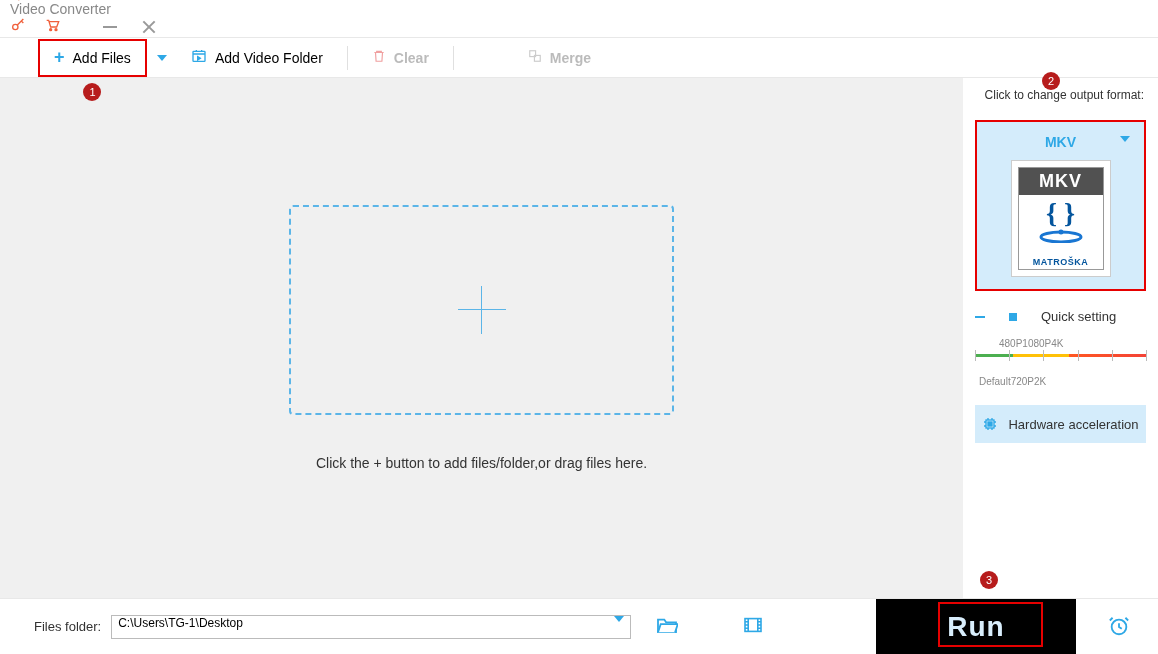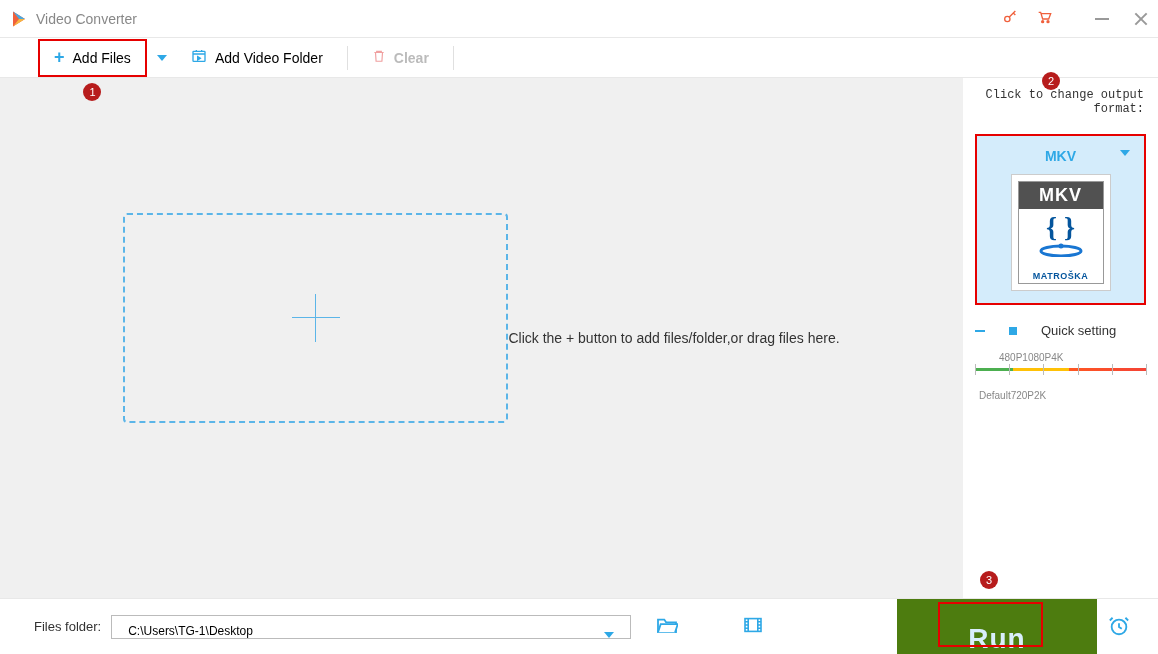--- a/index.html
+++ b/index.html
@@ -1,18 +1,18 @@
 <!DOCTYPE html>
 <html><head>
 <meta charset="utf-8">
 <style>
 * { box-sizing: border-box; margin: 0; padding: 0; font-family: Arial, sans-serif; }
 body { width: 1158px; height: 654px; background: #fff; overflow: hidden; position: relative; }
 
-.titlebar { height: 38px; display: flex; align-items: center; padding: 0 10px; border-bottom: 1px solid #e8e8e8; }
+.titlebar { height: 38px; display: flex; padding: 0 10px; border-bottom: 1px solid #e8e8e8; flex-direction: column; }
 .logo { width: 18px; height: 18px; margin-right: 8px; }
 .title { color: #888; font-size: 14px; flex: 1; }
 .titlebar-icons { display: flex; align-items: center; gap: 18px; }
 .key-icon svg, .cart-icon svg { width: 16px; height: 16px; }
 .win-controls { display: flex; align-items: center; gap: 25px; margin-left: 25px; }
 .win-min { width: 14px; height: 2px; background: #999; }
 .win-close { position: relative; width: 14px; height: 14px; }
 .win-close::before, .win-close::after { content: ''; position: absolute; left: 6px; top: -1px; width: 2px; height: 16px; background: #999; }
 .win-close::before { transform: rotate(45deg); }
 .win-close::after { transform: rotate(-45deg); }
@@ -23,31 +23,31 @@
 .plus-icon { color: #2ea8e6; font-size: 18px; font-weight: bold; }
 .badge { position: absolute; bottom: -26px; left: 50%; transform: translateX(-50%); width: 18px; height: 18px; border-radius: 50%; background: #b71c1c; color: #fff; font-size: 11px; display: flex; align-items: center; justify-content: center; }
 .caret-down { width: 0; height: 0; border-left: 5px solid transparent; border-right: 5px solid transparent; border-top: 6px solid #2ea8e6; margin: 0 10px; }
 .folder-icon svg { width: 16px; height: 16px; }
 .sep { width: 1px; height: 24px; background: #e0e0e0; margin: 0 10px; }
 .trash-icon svg { width: 14px; height: 16px; }
 .merge-icon svg { width: 14px; height: 14px; }
 .greyed { color: #bbb; font-weight: bold; }
 
 .main { display: flex; height: 520px; }
-.drop-area { flex: 1; background: #f0f0f0; display: flex; flex-direction: row; align-items: center; justify-content: center; }
+.drop-area { flex: 1; background: #f0f0f0; display: flex; flex-direction: column; align-items: center; justify-content: center; }
 .drop-box { width: 385px; height: 210px; border: 2px dashed #5bb5e8; border-radius: 4px; display: flex; align-items: center; justify-content: center; margin-bottom: 40px; }
 .drop-plus { position: relative; width: 48px; height: 48px; }
 .drop-plus::before, .drop-plus::after { content: ''; position: absolute; background: #5bb5e8; }
 .drop-plus::before { left: 23px; top: 0; width: 1px; height: 48px; }
 .drop-plus::after { top: 23px; left: 0; height: 1px; width: 48px; }
 .drop-text { color: #333; font-size: 14px; }
 
 .sidebar { width: 195px; padding: 10px 12px; display: flex; flex-direction: column; gap: 18px; position: relative; }
 .badge2 { position: absolute; top: -6px; right: 98px; width: 18px; height: 18px; border-radius: 50%; background: #b71c1c; color: #fff; font-size: 11px; display: flex; align-items: center; justify-content: center; z-index: 5; }
-.format-label { font-size: 12px; color: #333; text-align: right; padding-right: 2px; font-family: Liberation Mono, monospace; }
+.format-label { font-size: 12px; color: #333; text-align: right; padding-right: 2px; }
 .format-box { border: 2px solid #e60000; background: #d4ecfb; padding: 12px 10px; display: flex; flex-direction: column; align-items: center; }
 .format-name { color: #2ea8e6; font-size: 14px; font-weight: bold; margin-bottom: 10px; position: relative; width: 100%; text-align: center; }
 .format-caret { position: absolute; right: 4px; top: 2px; width: 0; height: 0; border-left: 5px solid transparent; border-right: 5px solid transparent; border-top: 6px solid #2ea8e6; }
 .mkv-logo { background: #fff; border: 1px solid #ccc; padding: 6px; }
 .mkv-inner { width: 86px; border: 1px solid #999; padding: 0; }
 .mkv-bar { background: #515151; color: #fff; font-weight: bold; text-align: center; font-size: 18px; padding: 3px 0; letter-spacing: 1px; }
 .mkv-body { background: #fff; padding: 4px 0 2px; text-align: center; }
 .mkv-braces { color: #04559d; font-size: 28px; font-weight: bold; line-height: 1; font-family: 'Times New Roman', serif; }
 .mkv-ellipse { width: 48px; height: 14px; margin: 2px auto 0; }
 .mkv-text { color: #04559d; font-size: 9px; font-weight: bold; letter-spacing: 0.5px; margin-top: 10px; }
@@ -61,27 +61,27 @@
 .qs-line { width: 10px; height: 2px; background: #2ea8e6; }
 .qs-labels-top, .qs-labels-bot { display: flex; justify-content: flex-start; font-size: 10px; color: #888; padding: 0 4px; }
 .qs-labels-top span:nth-child(1){ margin-left: 20px;} 
 .qs-labels-top span:nth-child(3){ margin-right: 14px;}
 .qs-bar { height: 3px; margin: 5px 0; position: relative; background: linear-gradient(to right, #4CAF50 0%, #4CAF50 22%, #FFC107 22%, #FFC107 55%, #FF5722 55%, #F44336 100%); }
 .qs-tick { position: absolute; top: -4px; width: 1px; height: 11px; background: #bbb; }
 .qs-labels-bot { margin-top: 19px; }
 
 .bottombar { height: 56px; display: flex; align-items: center; padding: 0 0 0 34px; border-top: 1px solid #e8e8e8; position: relative; }
 .of-label { font-size: 13px; color: #333; margin-right: 10px; }
-.of-input { width: 520px; height: 24px; border: 1px solid #bbb; font-size: 12px; padding: 0 16px; display: flex; align-items: flex-end; justify-content: space-between; }
+.of-input { width: 520px; height: 24px; border: 1px solid #bbb; font-size: 12px; padding: 0 6px; display: flex; align-items: flex-start; justify-content: space-between; }
 .of-caret { width: 0; height: 0; border-left: 5px solid transparent; border-right: 5px solid transparent; border-top: 6px solid #2ea8e6; }
 .folder-btn { margin-left: 25px; cursor: pointer; }
 .folder-btn svg { width: 22px; height: 18px; }
 .record-btn { margin-left: 65px; cursor: pointer; }
 .record-btn svg { width: 20px; height: 16px; }
-.run-btn { position: absolute; right: 61px; top: 0; width: 200px; height: 56px; background: #4d7c0f; display: flex; align-items: flex-end; justify-content: center; }
+.run-btn { position: absolute; right: 82px; top: 0; width: 200px; height: 56px; background: #000000; display: flex; align-items: center; justify-content: center; }
 .run-text { color: #d9eefc; font-size: 28px; font-weight: bold; letter-spacing: 1px; }
 .run-border { position: absolute; right: 115px; top: 3px; width: 105px; height: 45px; border: 2px solid #e60000; z-index: 2; pointer-events: none; }
 .badge3 { position: absolute; right: 160px; top: -28px; width: 18px; height: 18px; border-radius: 50%; background: #b71c1c; color: #fff; font-size: 11px; display: flex; align-items: center; justify-content: center; }
 .timer-btn { position: absolute; right: 28px; top: 16px; cursor: pointer; }
 .timer-btn svg { width: 22px; height: 22px; }
 </style>
 </head>
 <body>
 
 <div class="titlebar">
@@ -124,20 +124,27 @@
     <span>Add Video Folder</span>
   </div>
   <div class="sep"></div>
   <div class="tb-btn greyed">
     <span class="trash-icon"><svg viewBox="0 0 24 24" fill="none" stroke="#f0a0a0" stroke-width="2">
           <path d="M4 6h16M8 6V4h8v2M6 6l1 15h10l1-15"></path>
         </svg></span>
     <span>Clear</span>
   </div>
   <div class="sep"></div>
+  <div class="tb-btn greyed" style="margin-left:50px;">
+    <span class="merge-icon"><svg viewBox="0 0 24 24" fill="none" stroke="#ccc" stroke-width="2">
+          <rect x="3" y="3" width="10" height="10"></rect>
+          <rect x="11" y="11" width="10" height="10"></rect>
+        </svg></span>
+    <span>Merge</span>
+  </div>
 </div>
 
 <div class="main">
   <div class="drop-area">
     <div class="drop-box">
       <div class="drop-plus"></div>
     </div>
     <div class="drop-text">Click the + button to add files/folder,or drag files here.</div>
   </div>
 
@@ -184,20 +191,28 @@
         <div class="qs-tick" style="left:80%"></div>
         <div class="qs-tick" style="left:100%"></div>
       </div>
       <div class="qs-labels-bot">
         <span>Default</span>
         <span>720P</span>
         <span>2K</span>
       </div>
     </div>
 
+    <div class="side-btn">
+      <svg viewBox="0 0 24 24" fill="none" stroke="#2ea8e6" stroke-width="2">
+          <rect x="6" y="6" width="12" height="12"></rect>
+          <rect x="9" y="9" width="6" height="6" fill="#2ea8e6"></rect>
+          <path d="M9 3v3M15 3v3M9 21v-3M15 21v-3M3 9h3M3 15h3M21 9h-3M21 15h-3"></path>
+        </svg>
+      <span>Hardware acceleration</span>
+    </div>
   </div>
 </div>
 
 <div class="bottombar">
   <div class="of-label">Files folder:</div>
   <div class="of-input">
     <span>C:\Users\TG-1\Desktop</span>
     <div class="of-caret"></div>
   </div>
   <span class="folder-btn">

